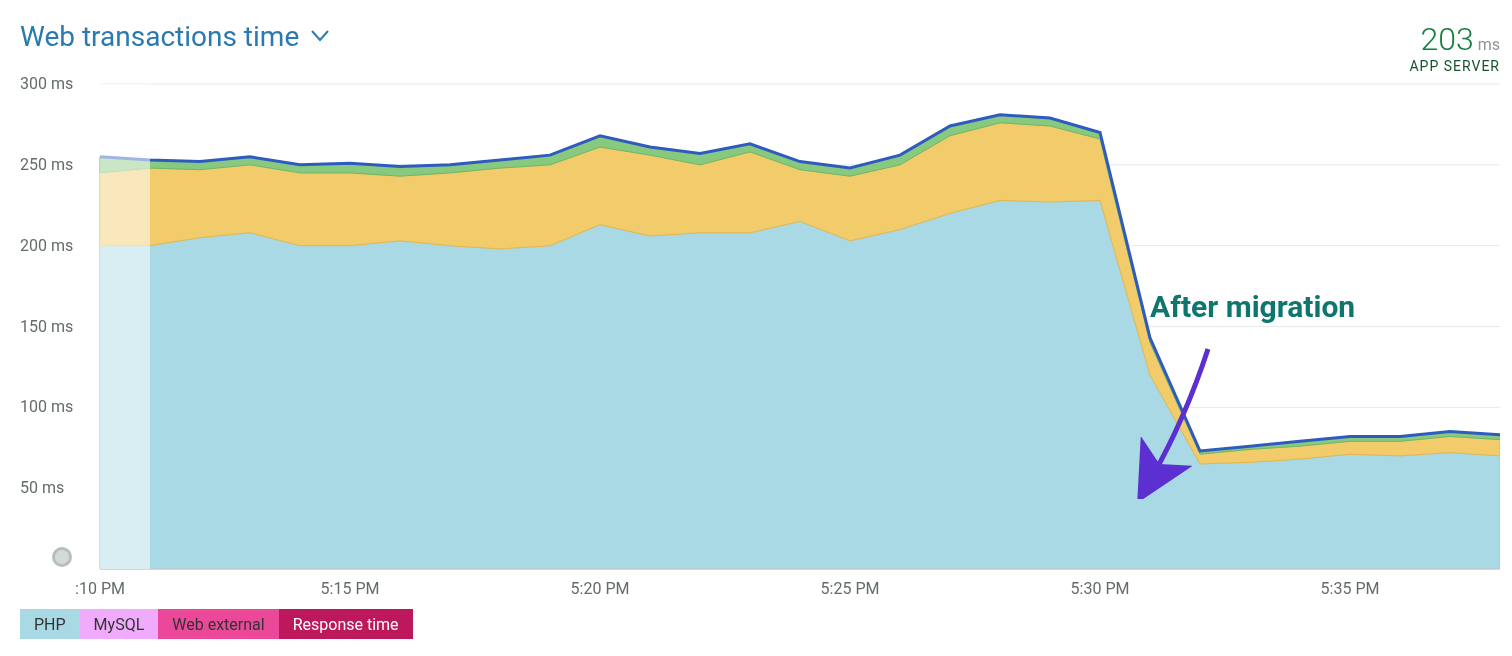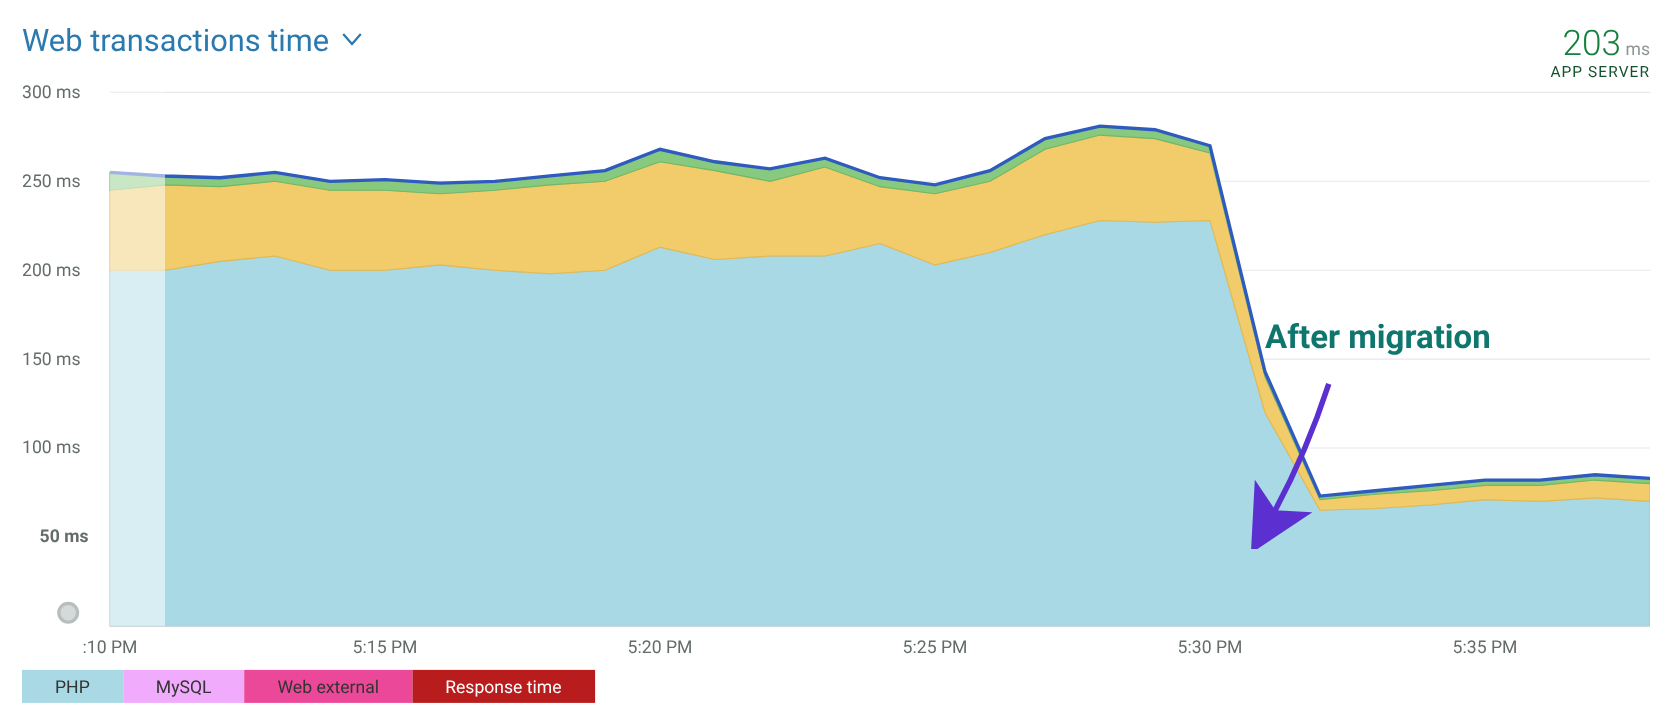--- a/index.html
+++ b/index.html
@@ -11,21 +11,21 @@
   .chevron { color: #2a7ab0; }
   .title-right { text-align: right; color: #8e9494; }
   .value-num { font-size: 32px; font-weight: 300; color: #15803d; }
   .value-unit { font-size: 16px; color: #8e9494; margin-left: 4px; }
   .value-sub { font-size: 14px; letter-spacing: 1px; color: #14532d; }
   .plot-wrap { position: relative; width: 1480px; height: 495px; }
   .plot-svg { position: absolute; left: 0; top: 0; }
   .y-label { position: absolute; color: #646b6b; font-size: 16px; }
   .x-label { position: absolute; color: #646b6b; font-size: 16px; top: 500px; transform: translateX(-50%); }
   .legend-row { display: flex; gap: 0; margin-top: 35px; }
-  .legend-item { display: flex; align-items: center; height: 30px; padding: 0 30px; font-size: 16px; color: #333; }
+  .legend-item { display: flex; align-items: center; height: 30px; padding: 0 14px; font-size: 16px; color: #333; }
   .legend-item.resp { color: #fff; }
   .annotation { position: absolute; color: #0f766e; font-weight: 700; font-size: 30px; }
   .arrow-svg { position: absolute; }
   .mask-band { position: absolute; background: rgba(255,255,255,0.55); }
   .circle-marker { position: absolute; width: 20px; height: 20px; border-radius: 50%; background: #d4d9d9; border: 3px solid #b8bdbd; }
 </style>
 </head>
 <body>
 
 <div class="chart-container">
@@ -67,21 +67,21 @@
 
     <div class="mask-band" id="mask-band" style="left: 80px; top: 5px; height: 485px; width: 50px;"></div>
     <div class="circle-marker" id="circle-marker" style="left: 32px; top: 468px;"></div>
 
     <div id="y-labels">
         <div class="y-label" style="left: 0px; top: -5px;">300 ms</div>
         <div class="y-label" style="left: 0px; top: 75.8333px;">250 ms</div>
         <div class="y-label" style="left: 0px; top: 156.667px;">200 ms</div>
         <div class="y-label" style="left: 0px; top: 237.5px;">150 ms</div>
         <div class="y-label" style="left: 0px; top: 318.333px;">100 ms</div>
-        <div class="y-label" style="left: 16px; top: 399.167px; font-weight: bold;">50 ms</div>
+        <div class="y-label" style="left: 0px; top: 399.167px;">50 ms</div>
       </div>
     <div id="x-labels">
         <div class="x-label" style="left: 80px;">:10 PM</div>
         <div class="x-label" style="left: 330px;">5:15 PM</div>
         <div class="x-label" style="left: 580px;">5:20 PM</div>
         <div class="x-label" style="left: 830px;">5:25 PM</div>
         <div class="x-label" style="left: 1080px;">5:30 PM</div>
         <div class="x-label" style="left: 1330px;">5:35 PM</div>
       </div>
 
@@ -93,15 +93,15 @@
         </marker>
       </defs>
       <path d="M78,10 Q55,80 22,138" stroke="#5b2fd0" stroke-width="5" fill="none" marker-end="url(#ah)"></path>
     </svg>
   </div>
 
   <div class="legend-row" id="legend-row">
       <div class="legend-item" style="background: rgb(168, 217, 229);">PHP</div>
       <div class="legend-item" style="background: #f0abfc;">MySQL</div>
       <div class="legend-item" style="background: #ec4899;">Web external</div>
-      <div class="legend-item resp" style="background: #b91c1c; color: rgb(255, 255, 255);">Response time</div>
+      <div class="legend-item resp" style="background: #be185d; color: rgb(255, 255, 255);">Response time</div>
     </div>
 </div>
 
 </body></html>

